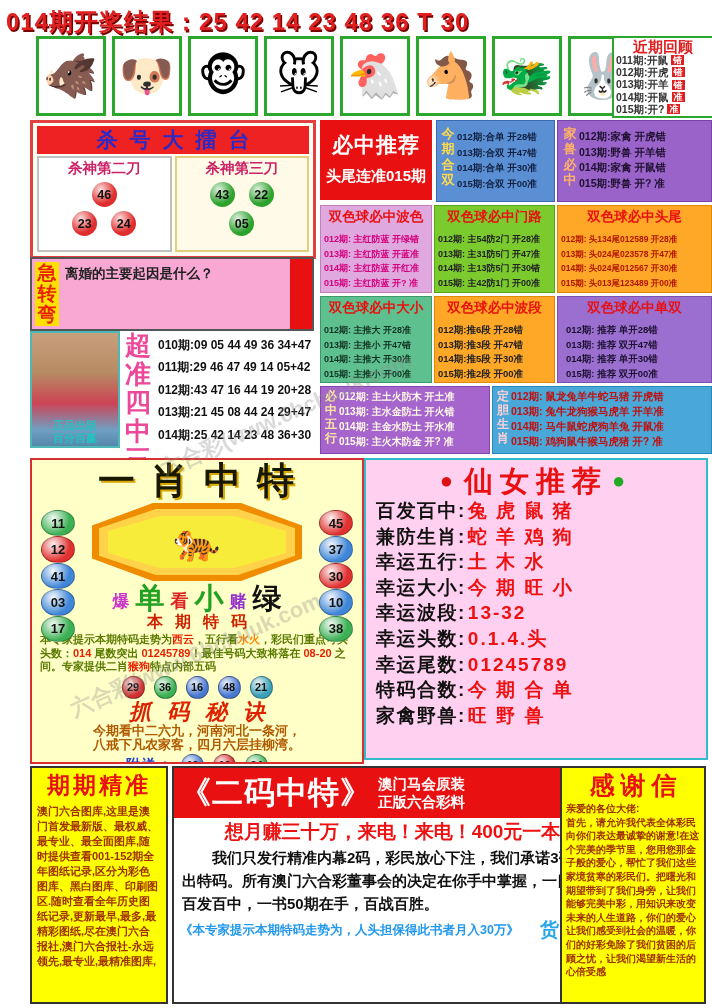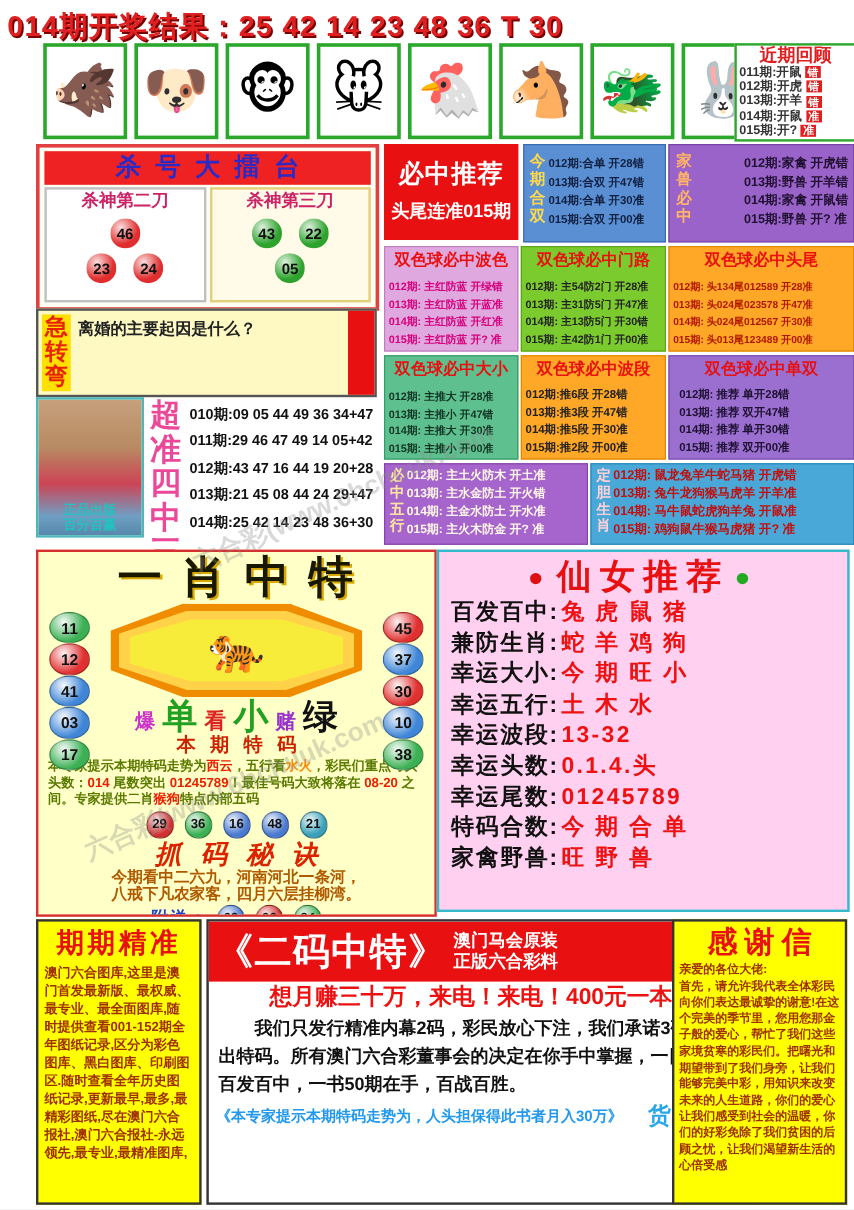--- a/index.html
+++ b/index.html
@@ -34,21 +34,21 @@
   .kill-col.c3{border:2px solid #e3cf7b;background:#fffbe8;}
   .kill-col-title{color:#cc2266;font-size:14.5px;text-align:center;line-height:20px;white-space:nowrap;}
   .ball-row{display:flex;justify-content:center;gap:14px;margin-top:4px;}
   .kball{width:25px;height:25px;border-radius:50%;display:flex;align-items:center;justify-content:center;
          font-size:12.5px;color:#111;background-image:radial-gradient(circle at 35% 30%,rgba(255,255,255,.85),rgba(255,255,255,0) 60%);}
   .b-blue{background-color:#2d9fe0;}
   .b-red{background-color:#e02d2d;}
   .b-green{background-color:#2da32d;}
 
   
-  .teaser{left:30px;top:257px;width:280px;height:70px;border:2px solid #555;background:#fef9c3;display:flex;}
+  .teaser{left:30px;top:257px;width:280px;height:70px;border:2px solid #555;background:#f9a8d4;display:flex;}
   .teaser-vt{width:24px;margin:3px 2px 3px 3px;background:#ffe000;color:#e82200;font-size:19px;line-height:1.1;
              word-break:break-all;text-align:center;padding-top:1px;}
   .teaser-q{flex:1;font-size:13.5px;color:#222;padding:6px 4px;}
   .teaser-red{width:22px;background:#e81010;}
 
   
   .photosec{left:30px;top:331px;width:280px;height:117px;}
   .photo{position:absolute;left:0;top:0;width:86px;height:113px;border:2px solid #4cb8b8;
          background:linear-gradient(180deg,#c7a07c 0%,#b78b63 35%,#cc4455 62%,#6f9fc4 86%,#5588aa 100%);}
   .photo-cap{position:absolute;bottom:1px;width:100%;text-align:center;color:#25c0c0;font-size:11px;line-height:13px;}
@@ -61,21 +61,21 @@
   .prow{white-space:nowrap;}
   .vbox{display:flex;}
   .vtext{word-break:break-all;line-height:1.18;text-align:center;}
   .musthit{left:320px;top:120px;width:112px;height:80px;background:#e81010;color:#fff;text-align:center;}
   .musthit .t1{font-size:21px;margin-top:11px;letter-spacing:1px;}
   .musthit .t2{font-size:15px;margin-top:8px;}
   .hedan{left:436px;top:120px;width:117px;height:80px;background:#5b8fd4;border:1px solid #3a6bb0;}
   .hedan .vtext{width:16px;font-size:13px;color:#ffd94a;margin:5px 1px 0 3px;}
   .hedan .prow{font-size:9.5px;color:#102040;line-height:15.5px;}
   .hedan .pbox-rows{padding-top:8px;}
-  .jiashou{left:557px;top:120px;width:153px;height:80px;background:#9a63c9;border:1px solid #7a43a9;gap:41px;}
+  .jiashou{left:557px;top:120px;width:153px;height:80px;background:#9a63c9;border:1px solid #7a43a9;}
   .jiashou .vtext{width:16px;font-size:13px;color:#ffb366;margin:5px 1px 0 4px;}
   .jiashou .prow{font-size:10.5px;color:#201030;line-height:15.5px;}
   .jiashou .pbox-rows{padding-top:8px;}
   .bose{left:320px;top:205px;width:110px;height:86px;background:#dfa8df;border:1px solid #c080c0;}
   .bose .prow{font-size:9px;color:#d4007c;line-height:14.5px;padding-left:3px;}
   .bose .pbox-rows{padding-top:6px;}
   .menlu{left:434px;top:205px;width:119px;height:86px;background:#7ccb2e;border:1px solid #5aa515;}
   .menlu .prow{font-size:9px;color:#222;line-height:14.5px;padding-left:3px;}
   .menlu .pbox-rows{padding-top:6px;}
   .touwei{left:557px;top:205px;width:153px;height:86px;background:#ffa726;border:1px solid #e08800;}
@@ -467,27 +467,27 @@
           <span class="fl">百发百中:</span>
           <span class="fv">兔 虎 鼠 猪</span>
         </div>
 
         <div class="fairy-row">
           <span class="fl">兼防生肖:</span>
           <span class="fv">蛇 羊 鸡 狗</span>
         </div>
 
         <div class="fairy-row">
+          <span class="fl">幸运五行:</span>
+          <span class="fv">土 木 水</span>
+        </div>
+
+        <div class="fairy-row">
           <span class="fl">幸运大小:</span>
           <span class="fv">今 期 旺 小</span>
-        </div>
-
-        <div class="fairy-row">
-          <span class="fl">幸运五行:</span>
-          <span class="fv">土 木 水</span>
         </div>
 
         <div class="fairy-row">
           <span class="fl">幸运波段:</span>
           <span class="fv">13-32</span>
         </div>
 
         <div class="fairy-row">
           <span class="fl">幸运头数:</span>
           <span class="fv">0.1.4.头</span>

